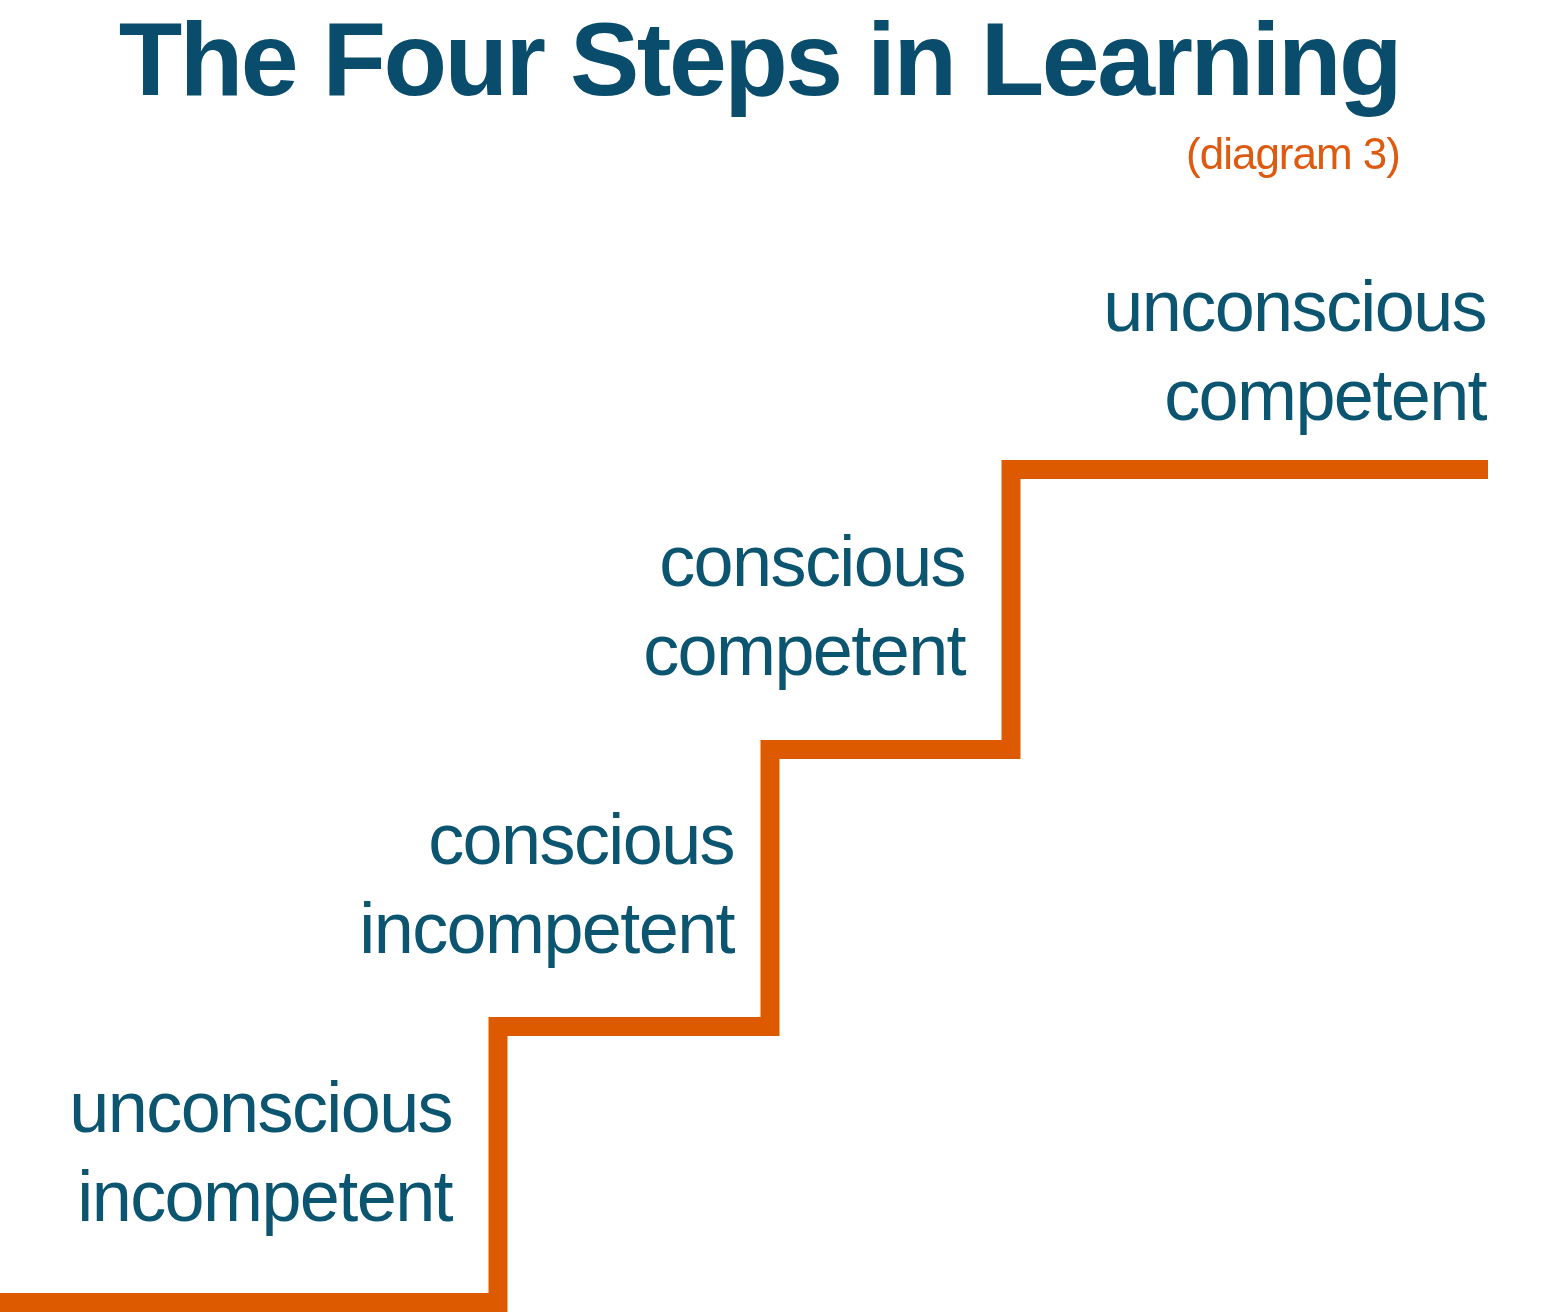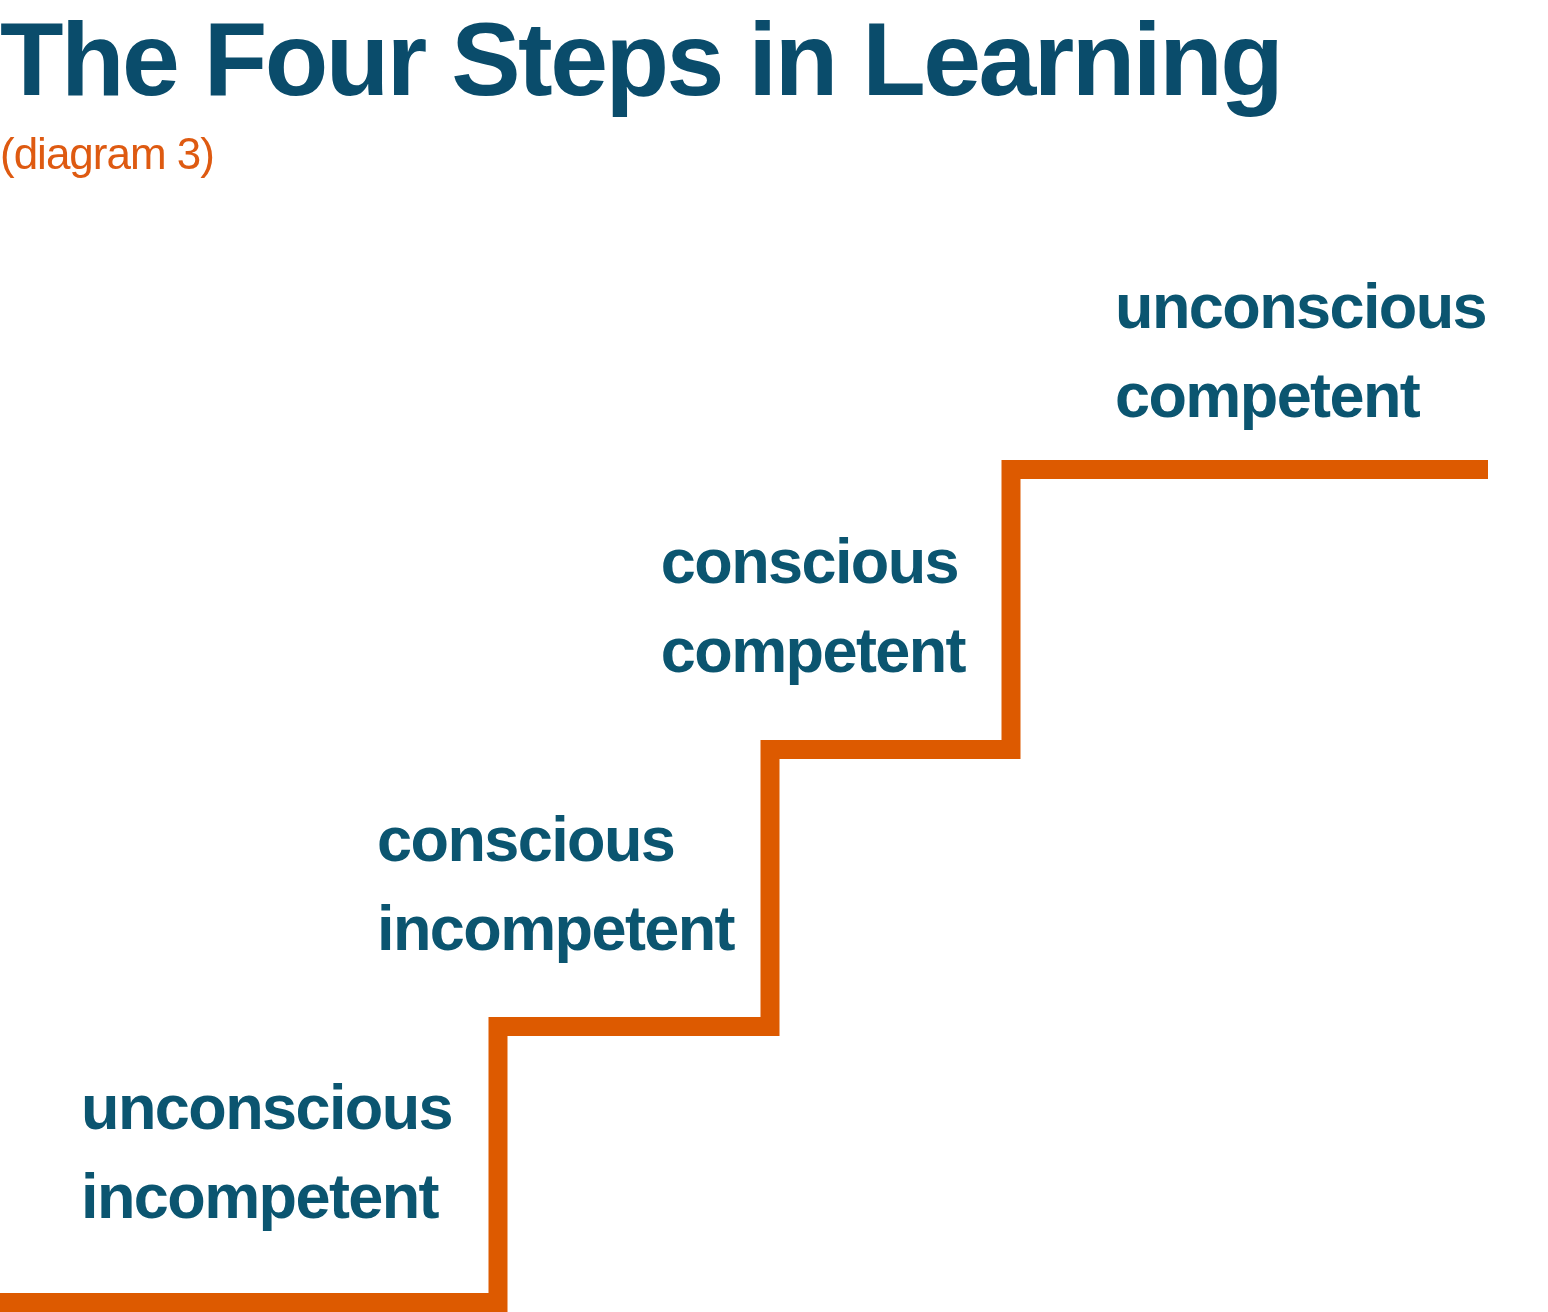--- a/index.html
+++ b/index.html
@@ -19,21 +19,21 @@
     background: #ffffff;
     overflow: hidden;
   }
 
   
   #heading {
     position: absolute;
     left: 0;
     top: 0;
     width: 1400px;
-    text-align: left;
+    text-align: right;
   }
   #page-title {
     margin: 0;
     padding: 0;
     color: #0A4C6B;
     font-family: "Liberation Sans", sans-serif;
     font-weight: bold;
     font-size: 104px;
     line-height: 118px;
     letter-spacing: -2.5px;
@@ -59,25 +59,25 @@
     width: 1548px;
     height: 1312px;
     pointer-events: none;
   }
 
   
   .step-label {
     position: absolute;
     color: #0B5570;
     font-family: "Liberation Sans", sans-serif;
-    font-weight: bold;
-    font-size: 63px;
+    font-weight: normal;
+    font-size: 72px;
     line-height: 89px;
     letter-spacing: -1.6px;
-    text-align: left;
+    text-align: right;
     white-space: nowrap;
   }
   .step-label .line {
     display: block;
   }
 
   #step-label-4 { right: 62px;  top: 262px; }   
   #step-label-3 { right: 583px; top: 517px; }   
   #step-label-2 { right: 814px; top: 795px; }   
   #step-label-1 { right: 1096px; top: 1063px; } 

